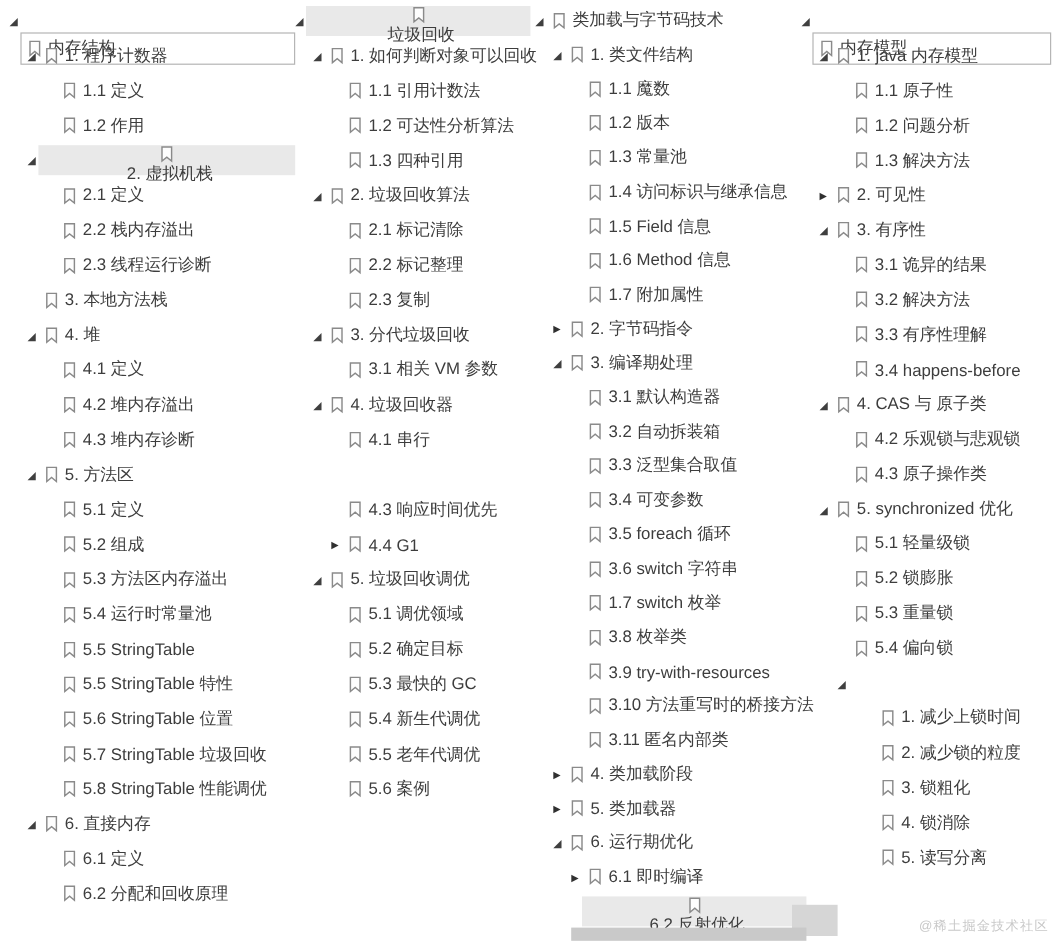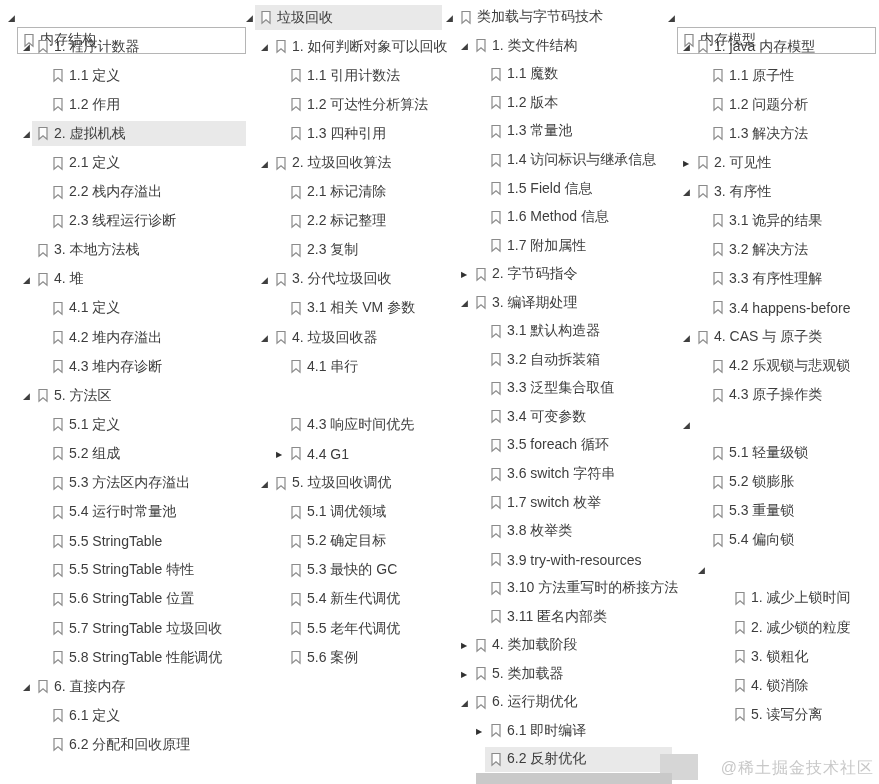--- a/index.html
+++ b/index.html
@@ -19,33 +19,33 @@
   .row{display:flex;align-items:center;white-space:nowrap;}
   .toggle{
     width:14px;flex:0 0 14px;font-size:9px;color:#3f3f3f;
     display:inline-block;line-height:1;padding-top:2px;
   }
   .toggle.col{font-size:8px;color:#303030;}
   .rowbody{
     flex:1;display:flex;align-items:center;height:25px;
     margin-left:-5px;padding-left:5px;min-width:0;
   }
-  .sel>.rowbody{background:#e9e9e9;}
+  .sel>.rowbody{background:#e9e9e9;flex-direction:column;}
   .focus>.rowbody{background:#ffffff;border:1px solid #b5b5b5;height:27px;box-sizing:border-box;margin-top:45px;}
   .bmico{flex:0 0 12px;width:12px;height:15px;margin-right:5px;display:inline-block;}
   .bmico svg{display:block;}
   .lbl{font-size:14px;color:#3d3d3d;}
   .lv0{padding-left:0;}
   .lv1{padding-left:15px;}
   .lv2{padding-left:30px;}
   .lv3{padding-left:52px;}
   .hbar{position:absolute;left:476px;top:773px;width:196px;height:11px;background:#c9c9c9;}
   .corner{position:absolute;left:660px;top:754px;width:38px;height:26px;background:#d6d6d6;}
   .watermark{
-    position:absolute;right:5px;bottom:5px;font-size:16px;color:#c8c8c8;
+    position:absolute;right:5px;bottom:5px;font-size:11px;color:#c8c8c8;
     letter-spacing:1px;
   }
 </style>
 </head>
 <body>
 
 <div class="panel p0">
     <div class="row lv0 focus">
       <span class="toggle">◢</span>
       <span class="rowbody">
@@ -1029,20 +1029,28 @@
         <span class="bmico">
           <svg width="12" height="15" viewBox="0 0 12 15">
             <path d="M2 1.5 H10 V13.2 L6 9.9 L2 13.2 Z" fill="#fdfdfd" stroke="#8a8a8a" stroke-width="1.2"></path>
           </svg>
         </span>
         <span class="lbl">4.3 原子操作类</span>
       </span>
     </div>
     <div class="row lv1">
       <span class="toggle">◢</span>
+      <span class="rowbody">
+        <span class="bmico">
+          <svg width="12" height="15" viewBox="0 0 12 15">
+            <path d="M2 1.5 H10 V13.2 L6 9.9 L2 13.2 Z" fill="#fdfdfd" stroke="#8a8a8a" stroke-width="1.2"></path>
+          </svg>
+        </span>
+        <span class="lbl">5. synchronized 优化</span>
+      </span>
     </div>
     <div class="row lv2">
       <span class="toggle"></span>
       <span class="rowbody">
         <span class="bmico">
           <svg width="12" height="15" viewBox="0 0 12 15">
             <path d="M2 1.5 H10 V13.2 L6 9.9 L2 13.2 Z" fill="#fdfdfd" stroke="#8a8a8a" stroke-width="1.2"></path>
           </svg>
         </span>
         <span class="lbl">5.1 轻量级锁</span>

